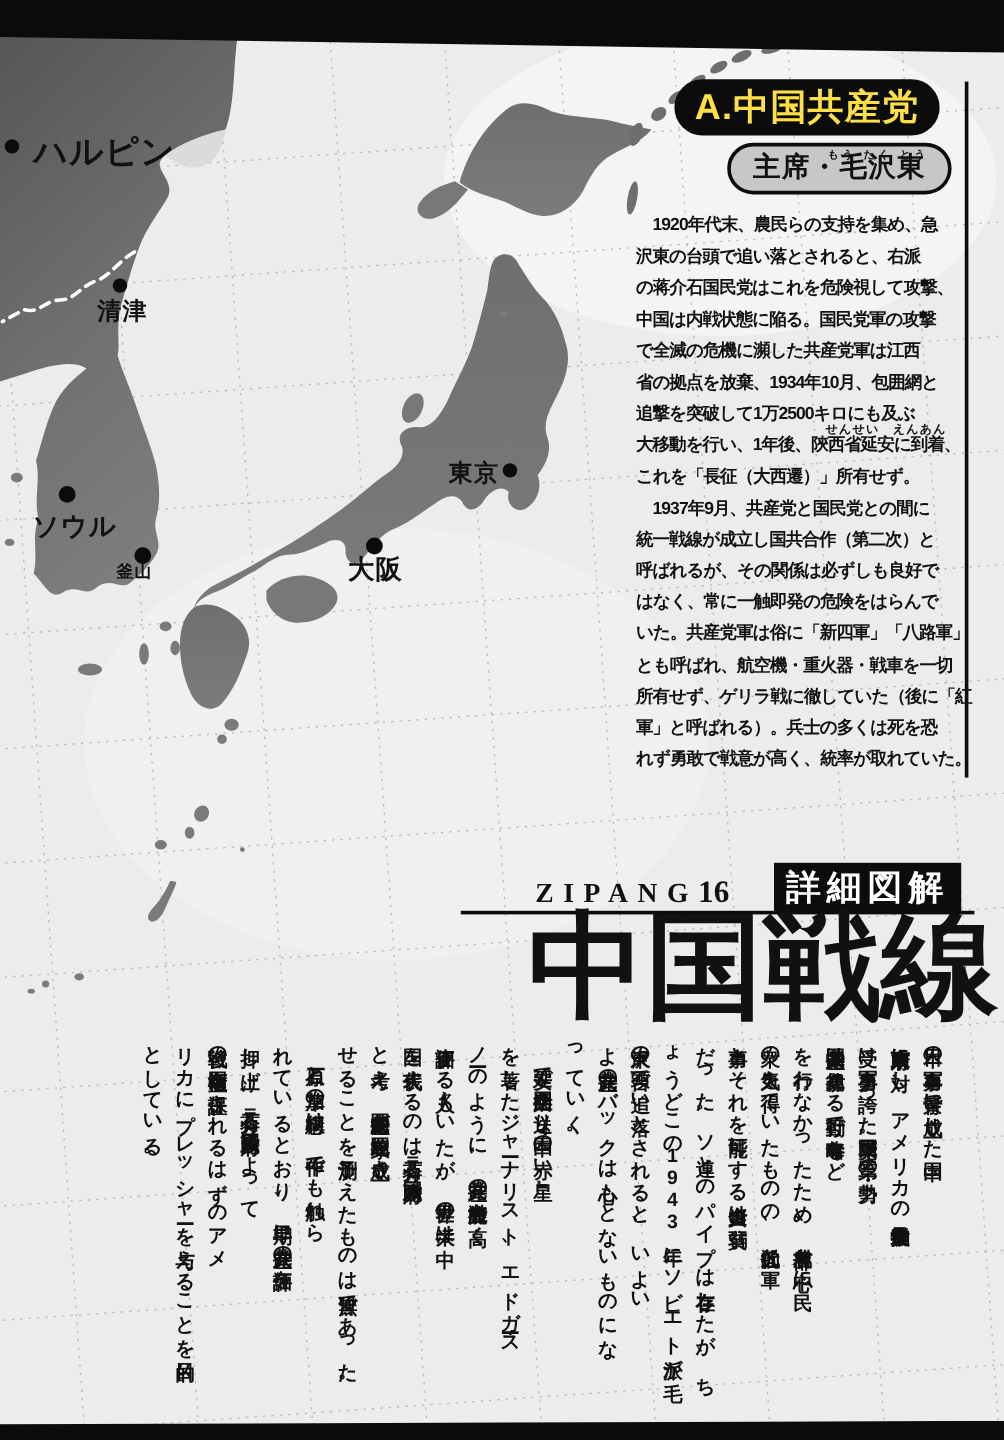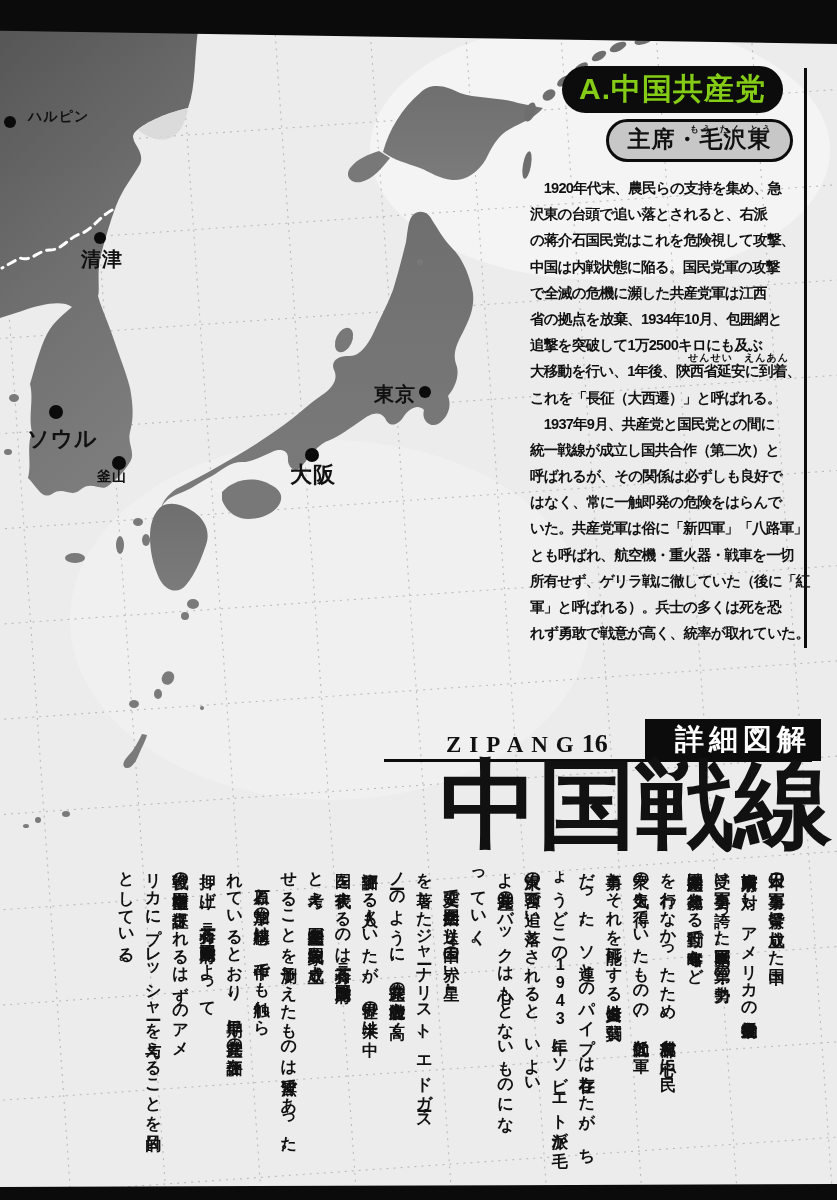--- a/index.html
+++ b/index.html
@@ -8,39 +8,39 @@
   .map-svg{position:absolute;left:0;top:0;z-index:0;}
   .topbar{position:absolute;left:0;top:0;width:837px;height:44px;background:#0b0b0b;z-index:3;
           clip-path:polygon(0 0,100% 0,100% 100%,0 70%);}
   .botbar{position:absolute;left:0;top:1184px;width:837px;height:16px;background:#0b0b0b;z-index:3;
           clip-path:polygon(0 18%,100% 0,100% 100%,0 100%);}
   
   .city{position:absolute;z-index:2;font-weight:bold;letter-spacing:1px;white-space:nowrap;}
   
   .pill-black{position:absolute;left:562px;top:66px;width:221px;height:47px;background:#0c0c0c;
               border-radius:26px;display:flex;align-items:center;justify-content:center;z-index:2;}
-  .pill-black span{color:#84cc16;font-size:30px;font-weight:bold;letter-spacing:1px;}
+  .pill-black span{color:#fde047;font-size:30px;font-weight:bold;letter-spacing:1px;}
   .pill-gray{position:absolute;left:606px;top:119px;width:187px;height:43px;background:#c7c7c7;
              border:3px solid #0c0c0c;border-radius:23px;box-sizing:border-box;z-index:2;
              display:flex;align-items:flex-end;justify-content:center;}
   .pill-gray .main{font-size:23px;font-weight:bold;letter-spacing:1px;padding-bottom:4px;}
   .pill-gray .ruby{position:absolute;right:16px;top:1px;font-size:9px;font-weight:bold;letter-spacing:3px;}
   .vrule{position:absolute;left:804px;top:68px;width:3px;height:580px;background:#0c0c0c;z-index:2;}
   .intro{position:absolute;left:530px;top:175px;width:276px;z-index:2;}
   .intro .ln{height:26.2px;line-height:26.2px;font-size:14.6px;font-weight:600;
              letter-spacing:-0.8px;white-space:nowrap;}
   .furi{position:absolute;z-index:2;font-size:10px;font-weight:600;letter-spacing:1px;white-space:nowrap;}
   
   .zipang{position:absolute;left:446px;top:729px;z-index:2;font-family:"Liberation Serif",serif;
           font-weight:bold;white-space:nowrap;}
   .zipang .brand{font-size:23px;letter-spacing:8px;}
   .zipang .num{font-size:26px;letter-spacing:0;}
   .mast-rule{position:absolute;left:384px;top:759px;width:428px;height:3px;background:#0c0c0c;z-index:2;}
   .kicker{position:absolute;left:645px;top:719px;width:156px;height:42px;background:#0c0c0c;z-index:2;
-          display:flex;align-items:center;justify-content:center;padding-left:20px;}
+          display:flex;align-items:center;justify-content:center;}
   .kicker span{color:#fff;font-size:29px;font-weight:bold;letter-spacing:5px;}
   .big-title{position:absolute;left:440px;top:756px;width:398px;z-index:2;font-size:97px;line-height:1;
              font-weight:bold;letter-spacing:0px;white-space:nowrap;transform:scaleX(1.01);transform-origin:left;}
   
   .vtext{position:absolute;left:112px;top:861px;width:678px;height:326px;z-index:2;
          writing-mode:vertical-rl;text-orientation:upright;}
   .vtext .col{width:27.1px;font-size:16.2px;line-height:27.1px;font-weight:600;
               letter-spacing:0.2px;white-space:nowrap;}
 </style>
 </head>
@@ -191,21 +191,21 @@
       <circle cx="56" cy="412" r="7"></circle>
       <circle cx="119" cy="463" r="7"></circle>
       <circle cx="425" cy="392" r="6"></circle>
       <circle cx="312" cy="455" r="7"></circle>
     </g>
   </svg>
 
   <div class="topbar"></div>
   <div class="botbar"></div>
 
-  <div class="city" style="left:28px;top:108px;font-size:14px;">ハルピン</div>
+  <div class="city" style="left:28px;top:108px;font-size:28px;">ハルピン</div>
   <div class="city" style="left:81px;top:246px;font-size:20px;">清津</div>
   <div class="city" style="left:27px;top:424px;font-size:22px;">ソウル</div>
   <div class="city" style="left:97px;top:468px;font-size:14px;">釜山</div>
   <div class="city" style="left:374px;top:381px;font-size:20px;">東京</div>
   <div class="city" style="left:290px;top:460px;font-size:22px;">大阪</div>
 
   <div class="pill-black">
     <span>A.中国共産党</span>
   </div>
   <div class="pill-gray">
@@ -216,21 +216,21 @@
 
   <div class="intro">
     <div class="ln">　1920年代末、農民らの支持を集め、急</div>
     <div class="ln">沢東の台頭で追い落とされると、右派</div>
     <div class="ln">の蒋介石国民党はこれを危険視して攻撃、</div>
     <div class="ln">中国は内戦状態に陥る。国民党軍の攻撃</div>
     <div class="ln">で全滅の危機に瀕した共産党軍は江西</div>
     <div class="ln">省の拠点を放棄、1934年10月、包囲網と</div>
     <div class="ln">追撃を突破して1万2500キロにも及ぶ</div>
     <div class="ln">大移動を行い、1年後、陝西省延安に到着、</div>
-    <div class="ln">これを「長征（大西遷）」と呼ばれる。</div>
+    <div class="ln">これを「長征（大西遷）」所有せず。</div>
     <div class="ln">　1937年9月、共産党と国民党との間に</div>
     <div class="ln">統一戦線が成立し国共合作（第二次）と</div>
     <div class="ln">呼ばれるが、その関係は必ずしも良好で</div>
     <div class="ln">はなく、常に一触即発の危険をはらんで</div>
     <div class="ln">いた。共産党軍は俗に「新四軍」「八路軍」</div>
     <div class="ln">とも呼ばれ、航空機・重火器・戦車を一切</div>
     <div class="ln">所有せず、ゲリラ戦に徹していた（後に「紅</div>
     <div class="ln">軍」と呼ばれる）。兵士の多くは死を恐</div>
     <div class="ln">れず勇敢で戦意が高く、統率が取れていた。</div>
   </div>

